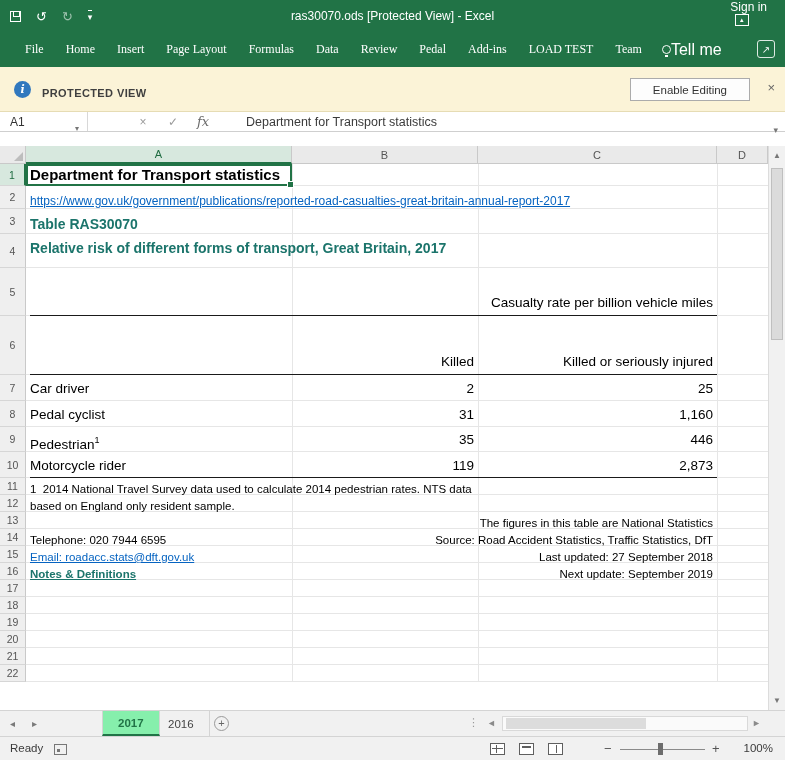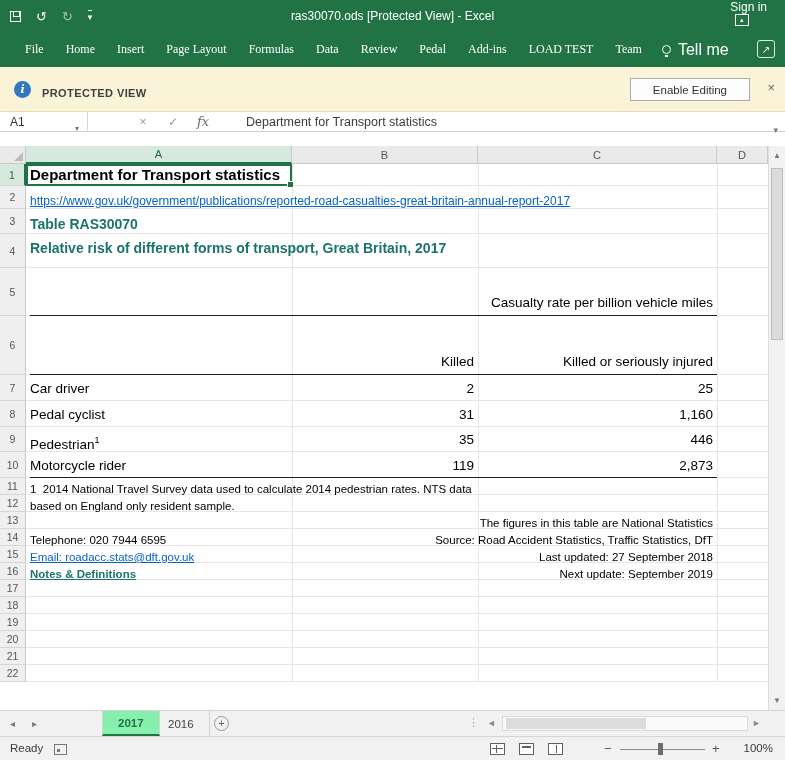--- a/index.html
+++ b/index.html
@@ -22,21 +22,21 @@
   .tb-right { position:absolute; right:0; top:0; height:32px; display:flex; align-items:center;flex-direction:column; }
   .signin { font-size:12px; padding:0 18px; }
   .rdo-box { width:14px; height:12px; border:1px solid #fff; display:flex; align-items:flex-start;
     justify-content:center; font-size:7px; line-height:10px; margin-right:14px; }
   .wbtn { width:44px; height:32px; display:flex; align-items:center; justify-content:center; font-size:12px; }
 
   
   .ribbonrow { position:absolute; left:0; top:32px; width:785px; height:35px;
     background:#217346; color:#fff; display:flex; align-items:center; padding-left:14px; }
   .rtab { font-size:12px; padding:9px 11px; white-space:nowrap;font-family:Liberation Serif, serif; }
-  .tellme { display:flex; align-items:center; gap:7px; padding:9px 9px; }
+  .tellme { display:flex; align-items:center; gap:0; padding:9px 9px; }
   .bulb { width:9px; height:9px; border:1px solid #fff; border-radius:50%; position:relative; display:inline-block; }
   .bulb::after { content:""; position:absolute; left:2px; top:9px; width:3px; height:2px; background:#fff; }
   .share { position:absolute; right:10px; top:8px; width:18px; height:18px; border:1px solid rgba(255,255,255,.85);
     border-radius:3px; display:flex; align-items:center; justify-content:center; font-size:10px; }
 
   
   .msgbar { position:absolute; left:0; top:67px; width:785px; height:45px;
     background:#FBF3D7; border-bottom:1px solid #E6DCB4; }
   .info-icon { position:absolute; left:14px; top:14px; width:17px; height:17px; border-radius:50%;
     background:#3178BE; color:#fff; display:flex; align-items:center; justify-content:center;

